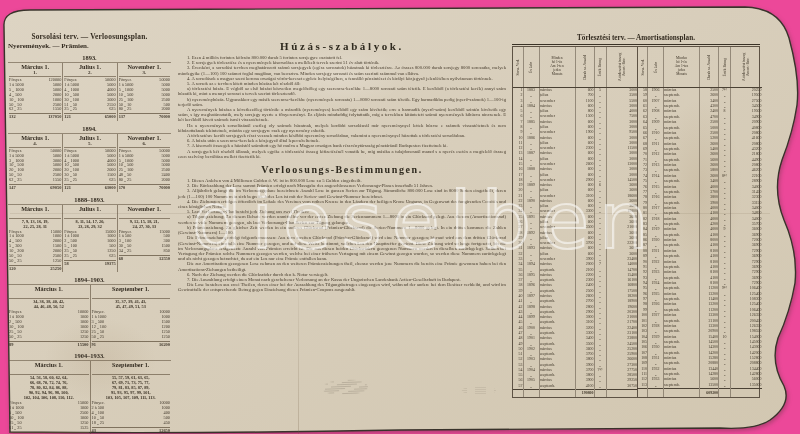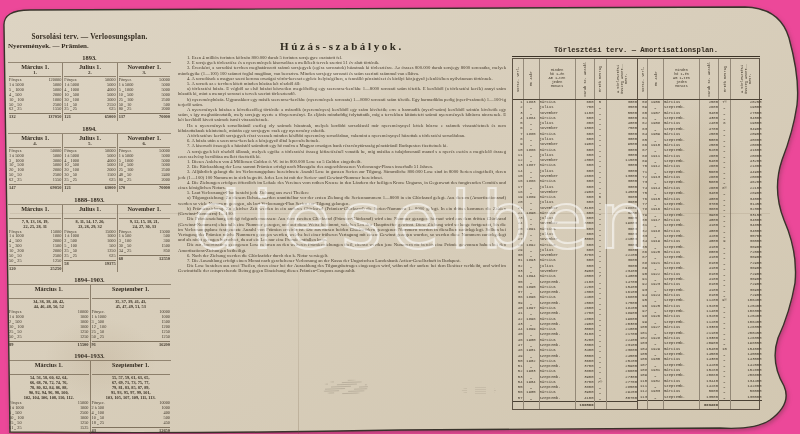--- a/index.html
+++ b/index.html
@@ -25,21 +25,21 @@
   .ltotal{display:flex;justify-content:space-between;font-size:4.4px;line-height:5.4px;border-top:.5px solid rgba(90,75,55,.7);margin-top:1px;font-weight:bold;}
 
   
   .mid-col{position:absolute;left:178px;top:40px;width:328px;}
   .rules-title{font-weight:bold;text-align:center;color:#2f2a1f;font-family:Liberation Serif, serif;}
   .rules-title.hu{font-size:11px;letter-spacing:2.6px;margin-bottom:3px;}
   .rules-title.de{font-size:10px;letter-spacing:1.6px;margin:5px 0 3px 0;}
   .rules p{margin:0;font-size:4.7px;line-height:5.2px;text-align:justify;text-indent:9px;color:#463b2c;}
 
   
-  .right-col{position:absolute;left:512px;top:46px;width:248px;font-family:Liberation Mono, monospace;}
+  .right-col{position:absolute;left:512px;top:34px;width:248px;}
   .am-title{font-weight:bold;font-size:7.2px;text-align:center;color:#332b20;
             border-bottom:1.4px solid #3a3226;padding-bottom:2px;margin-bottom:1px;}
   .am-wrap{display:flex;border:1px solid #5d5244;}
   table.am{border-collapse:collapse;table-layout:fixed;width:124px;}
   table.am + table.am{border-left:1px solid #5d5244;}
   table.am th, table.am td{padding:0;border-left:.5px solid rgba(93,82,68,.55);font-weight:normal;}
   table.am th:first-child, table.am td:first-child{border-left:none;}
   table.am th{height:40px;vertical-align:middle;border-bottom:1.4px solid #4a4134;}
   .vhead{writing-mode:vertical-rl;transform:rotate(180deg);font-size:3.6px;line-height:4px;margin:0 auto;white-space:pre-line;text-align:center;color:#3a3124;}
   .mhead{font-size:3.5px;line-height:3.9px;text-align:center;color:#3a3124;}
@@ -615,20 +615,21 @@
           <p>5. A sorsok az e tervben kitett minden húzása két részből áll:</p>
           <p>a) törlesztési húzás. E végből az első húzást közvetlen megelőzőleg egy szerencse-kerékbe 1—8000 sorozati szám tétetik. E kerékből (a törlesztési kerék) annyi szám húzatik ki, mint a mennyi sorozat a tervek szerint törlesztendő.</p>
           <p>b) nyereményhúzás. Ugyanakkor egy másik szerencse-kerékbe (nyeremények sorozata) 1—8000 sorozati szám tétetik. Egy harmadikba pedig (nyerő-számok) 1—100-ig terjedő szám.</p>
           <p>A nyeremények húzása a következőleg történik: a második (nyereményes) kerékből egy szám kivétetik; erre a harmadik (nyerő-szám) kerékből szintén kivétetik egy szám, s így meghatároztatik, mely sorsjegy nyerte a főnyereményt. Ez eljárás mindaddig folytattatik, míg a tervekben kitüntetett számú nyeremények kihúzva nincsenek. E két kerékből kivett számok ismét visszatétetnek.</p>
           <p>Ha a nyeremények sorsolásánál esetleg oly számok húzatnak, melyek korábbi sorsolásnál már nyereménynyel lettek húzva: e számok visszatétetnek és nem kihúzottaknak tekintetnek, miután egy sorsjegyre csak egy nyeremény eshetik.</p>
           <p>A törlesztésre került sorsjegyek részt vesznek minden későbbi nyeremény sorsolásban, valamint a nyereménynyel húzottak a törlesztési sorsolásban.</p>
           <p>6. A húzás után a szerencse-kerekek a közjegyző által lepecsételtetnek.</p>
           <p>7. A kisorsolt összegek a húzástól számított egy hó mulva a Magyar országos bank részvénytársaság pénztáránál Budapesten fizettetnek ki.</p>
           <p>A sorsjegyek két részből állanak, melyek egyike a törlesztési összeg kifizetésénél vonatik be, míg másika a tulajdonosnál marad s a nyerés esetén a megfelelő összeg ezen szelvény beváltása mellett fizettetik ki.</p>
         </div>
+      <div class="rules-title de">Verloosungs-Bestimmungen.</div>
       <div class="rules" id="rules-de">
           <p>1. Dieses Anlehen von 4 Millionen Gulden ö. W. ist in 800.000 Lose zu 5 Gulden eingetheilt.</p>
           <p>2. Die Rückzahlung der Lose sammt Prämien erfolgt nach Massgabe des angeschlossenen Verloosungs-Planes innerhalb 51 Jahren.</p>
           <p>3. Alljährlich gelangt die im Verloosungsplane bezeichnete Anzahl Lose in ganzen Serien zur Tilgung. Sämmtliche 800.000 Lose sind in 8000 Serien eingetheilt, deren jede (1—100) 100 Nummern in sich begreift. Jedes Los ist mit der Serien- und Gewinst-Nummer bezeichnet.</p>
           <p>4. Die Ziehungen erfolgen öffentlich im Lokale des Vereines vom rothen Kreuze in den Ländern der heiligen Krone Ungarns, in Gegenwart des fungirenden Comités und eines königlichen Notars.</p>
           <p>5. Laut Verloosungs-Plan besteht jede Ziehung aus zwei Theilen:</p>
           <p>a) Tilgungsziehung: Zu diesem Behufe werden unmittelbar vor der ersten Ziehung die Seriennummern 1—8000 in ein Glücksrad gelegt. Aus diesem (Amortisationsrad) werden so viele Nummern gezogen, als laut Verloosungs-Plan Serien zur Tilgung gelangen.</p>
           <p>b) Prämienziehung. Zu gleicher Zeit werden in ein anderes Glücksrad (Prämien-Glücksrad) die Serien-Nummern 1—8000 gelegt. In ein drittes kommen die Zahlen (Gewinst-Nummern) 1—100.</p>
           <p>Die Prämienziehung erfolgt folgendermaassen: Aus dem zweiten Glücksrad (Prämien-Glücksrad) wird eine Nummer gezogen; hierauf wird aus dem dritten Glücksrad (Gewinst-Nummern) ebenfalls eine Nummer gezogen, und auf diese Weise bestimmt, welches Los den Haupttreffer gewinnt. Diese Ziehung wird so lange fortgesetzt, bis die im Verloosungsplane festgesetzte Anzahl von Prämien erreicht ist. Die aus diesen beiden Glücksrädern gezogenen Nummern werden in dieselben zurückgelegt. Sollten bei Vertagung der Prämien solche Nummern gezogen werden, welche bei einer früheren Vertagung mit einem Gewinst gezogen wurden, so werden diese Nummern zurückgelegt und als nicht gezogen betrachtet, da auf ein Los nur eine Prämie entfallen kann.</p>
           <p>Die zur Amortisation gezogenen Lose nehmen an den weiteren Prämienziehungen theil, ebenso werden jene Nummern die bereits eine Prämie gewonnen haben bei den Amortisations-Ziehungen betheiligt.</p>

